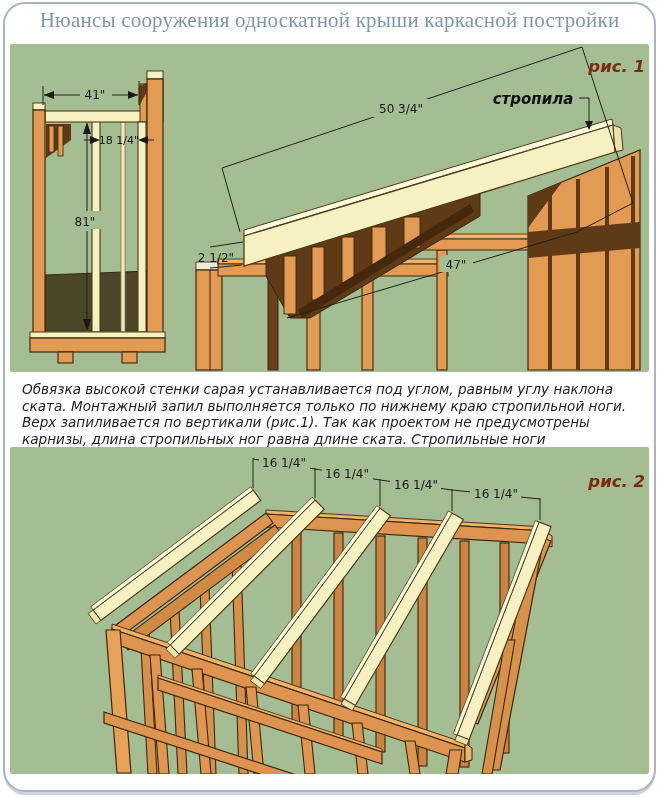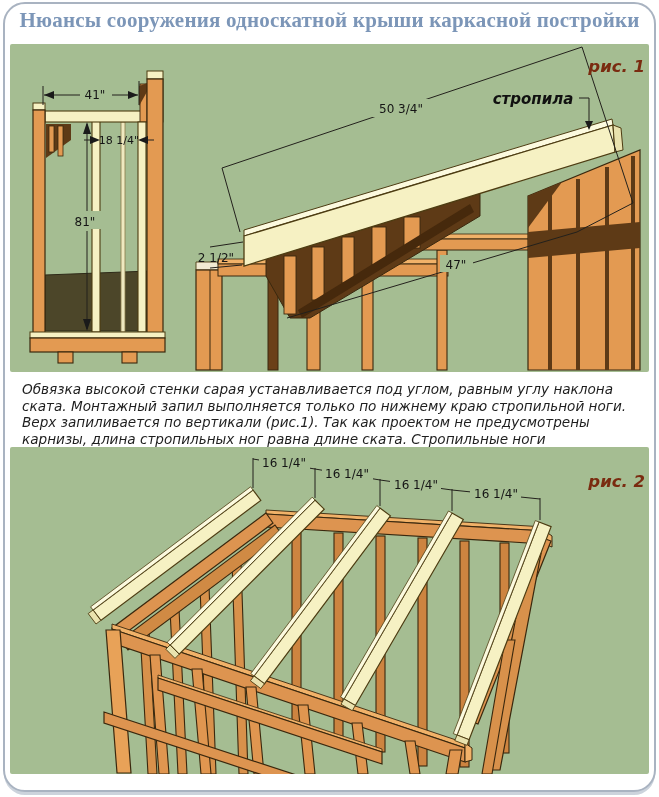--- a/index.html
+++ b/index.html
@@ -1,21 +1,21 @@
 <!DOCTYPE html>
 <html><head>
 <meta charset="utf-8">
 <style>
   html,body{margin:0;padding:0;background:#ffffff;}
   .stage{position:relative;width:659px;height:797px;background:#ffffff;overflow:hidden;
          font-family:"DejaVu Sans",sans-serif;}
   .card{position:absolute;left:3px;top:2px;width:649px;height:786px;border:2px solid #a9b3c1;
         border-radius:22px;background:#ffffff;box-shadow:0 4px 0 -1px #ccd3dc;}
   .title{position:absolute;left:10px;top:8px;width:639px;text-align:center;
-         font-family:"Liberation Serif","DejaVu Serif",serif;font-weight:bold;
+         font-family:"Liberation Serif","DejaVu Serif",serif;font-weight:normal;
          font-size:21px;letter-spacing:.2px;color:#7c96b8;}
   .panel{position:absolute;left:10px;width:639px;background:#a5bd92;border-radius:2px;}
   .panel1{top:44px;height:328px;}
   .panel2{top:447px;height:327px;}
   .desc{position:absolute;left:10px;top:377px;width:625px;padding:4px 0 0 12px;
         font-style:italic;font-size:13.6px;line-height:16.6px;color:#1e1e1e;}
   svg{display:block;}
   svg text{font-family:"DejaVu Sans",sans-serif;fill:#151515;}
   .dim{font-size:12px;}
   .dimS{font-size:11px;}

